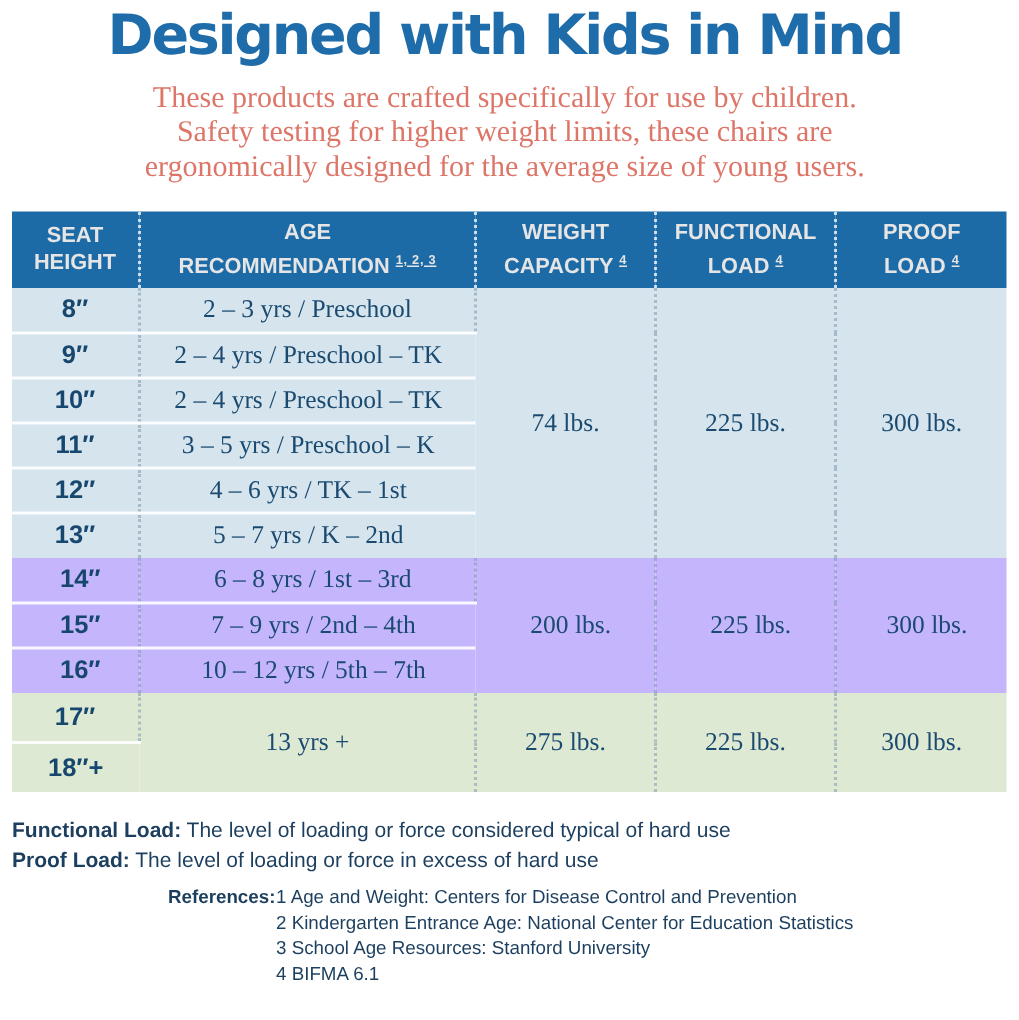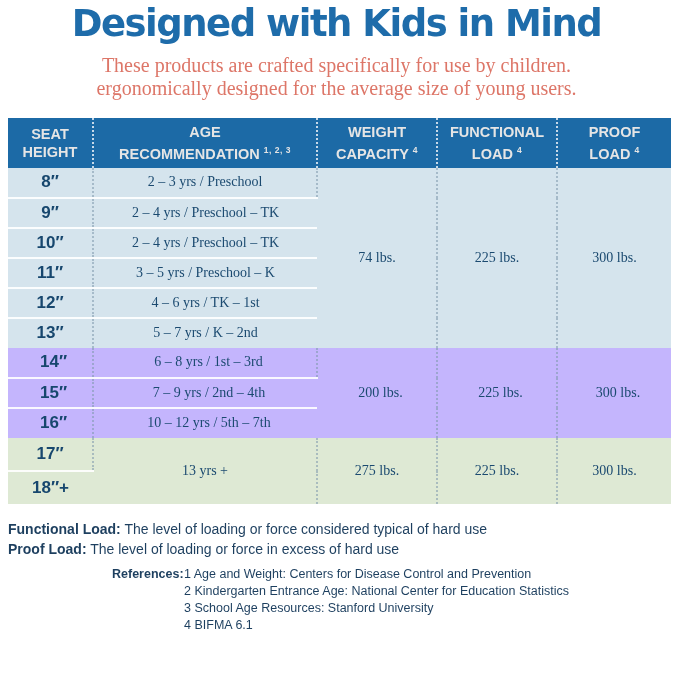--- a/index.html
+++ b/index.html
@@ -44,37 +44,37 @@
     font-family: "Liberation Sans", sans-serif;
     font-weight: bold;
     font-size: 14.5px;
     line-height: 18px;
     height: 47px;
     padding: 5px 2px;
     vertical-align: middle;
     border-right: 2px dotted rgba(255,255,255,0.75);
   }
   thead th:last-child { border-right: none; }
-  thead sup { font-size: 8.5px; vertical-align: super; letter-spacing: 0.5px; }
+  thead sup { font-size: 8.5px; vertical-align: super; letter-spacing: 0.5px; text-decoration: underline; }
   tbody td {
     text-align: center;
     vertical-align: middle;
     padding: 0 4px;
     border-right: 2px dotted rgba(125,152,172,0.55);
   }
   tbody td:last-child, tbody td.col-last { border-right: none; }
   td.seat {
     font-family: "Liberation Sans", sans-serif;
     font-weight: bold;
     font-size: 17px;
     color: #17476e;
   }
   td.age, td.val {
     font-family: "Liberation Serif", serif;
-    font-size: 14px;
+    font-size: 17px;
     color: #1b4a70;
   }
   tbody.sec-blue  td { background: #d5e4ed; height: 30px; }
   tbody.sec-pink  td { background: #c4b5fd; height: 30px; padding-left: 11px; }
   tbody.sec-green td { background: #dee9d4; height: 33px; }
   tbody.sec-blue tr:not(:last-child) td.seat,
   tbody.sec-blue tr:not(:last-child) td.age,
   tbody.sec-pink tr:not(:last-child) td.seat,
   tbody.sec-pink tr:not(:last-child) td.age,
   tbody.sec-green tr:first-child td.seat {
@@ -100,20 +100,21 @@
 </style>
 </head>
 <body>
 
 <div class="page">
 
   <h1 class="title">Designed with Kids in Mind</h1>
 
   <div class="subtitle">
     <div>These products are crafted specifically for use by children.</div>
+    <div>Safety testing for higher weight limits, these chairs are</div>
     <div>ergonomically designed for the average size of young users.</div>
   </div>
 
   <table class="spec">
     <colgroup>
       <col style="width:85px">
         <col style="width:224px">
         <col style="width:120px">
         <col style="width:120px">
         <col style="width:114px">

